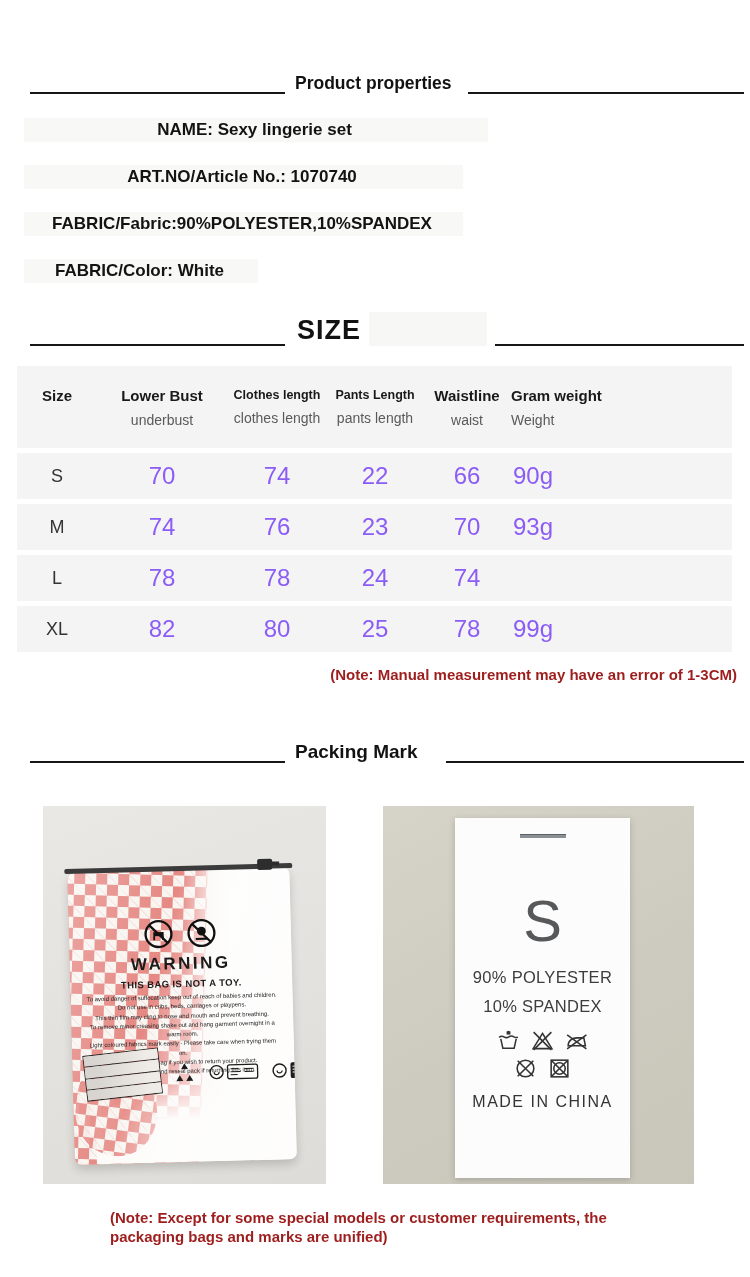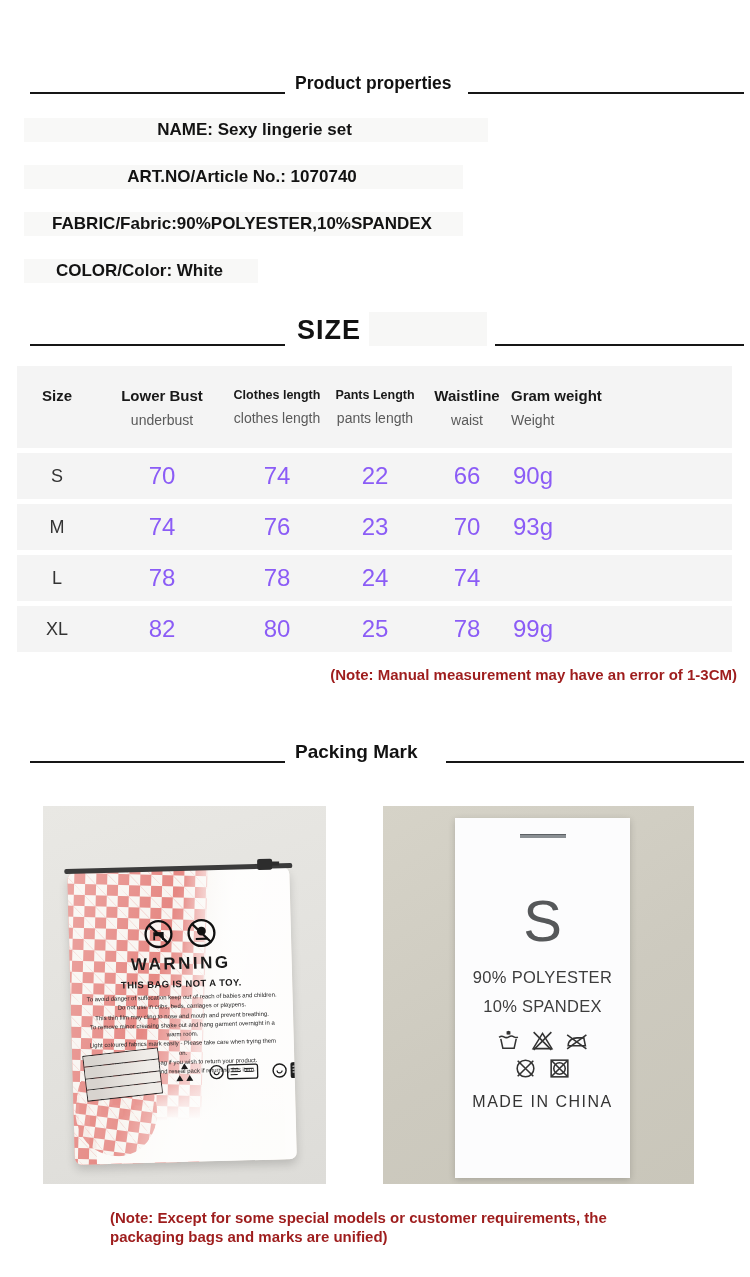--- a/index.html
+++ b/index.html
@@ -103,21 +103,21 @@
   <div class="sec-head h1">
     <span class="rule rule-l"></span>
     <span class="sec-title">Product properties</span>
     <span class="rule rule-r"></span>
   </div>
 
   <div class="props">
     <p class="prop w1"><span>NAME: Sexy lingerie set</span></p>
     <p class="prop w2"><span>ART.NO/Article No.: 1070740</span></p>
     <p class="prop w3"><span>FABRIC/Fabric:90%POLYESTER,10%SPANDEX</span></p>
-    <p class="prop w4"><span>COLOR/Color: White</span></p>
+    <p class="prop w4"><span>FABRIC/Color: White</span></p>
   </div>
 
   <div class="sec-head h2">
     <span class="rule rule-l"></span>
     <span class="sec-title">SIZE</span>
     <span class="ghost-box"></span>
     <span class="rule rule-r"></span>
   </div>
 
   <div class="tbl">

